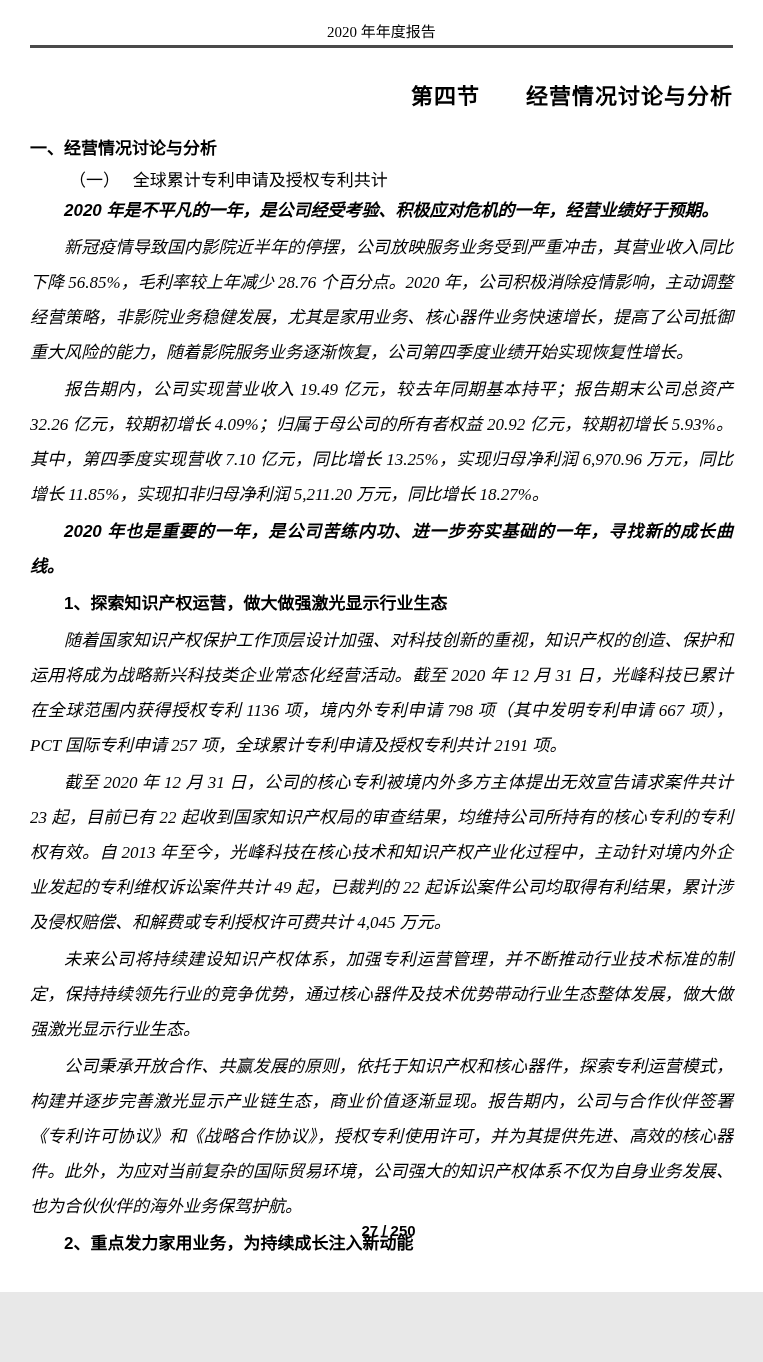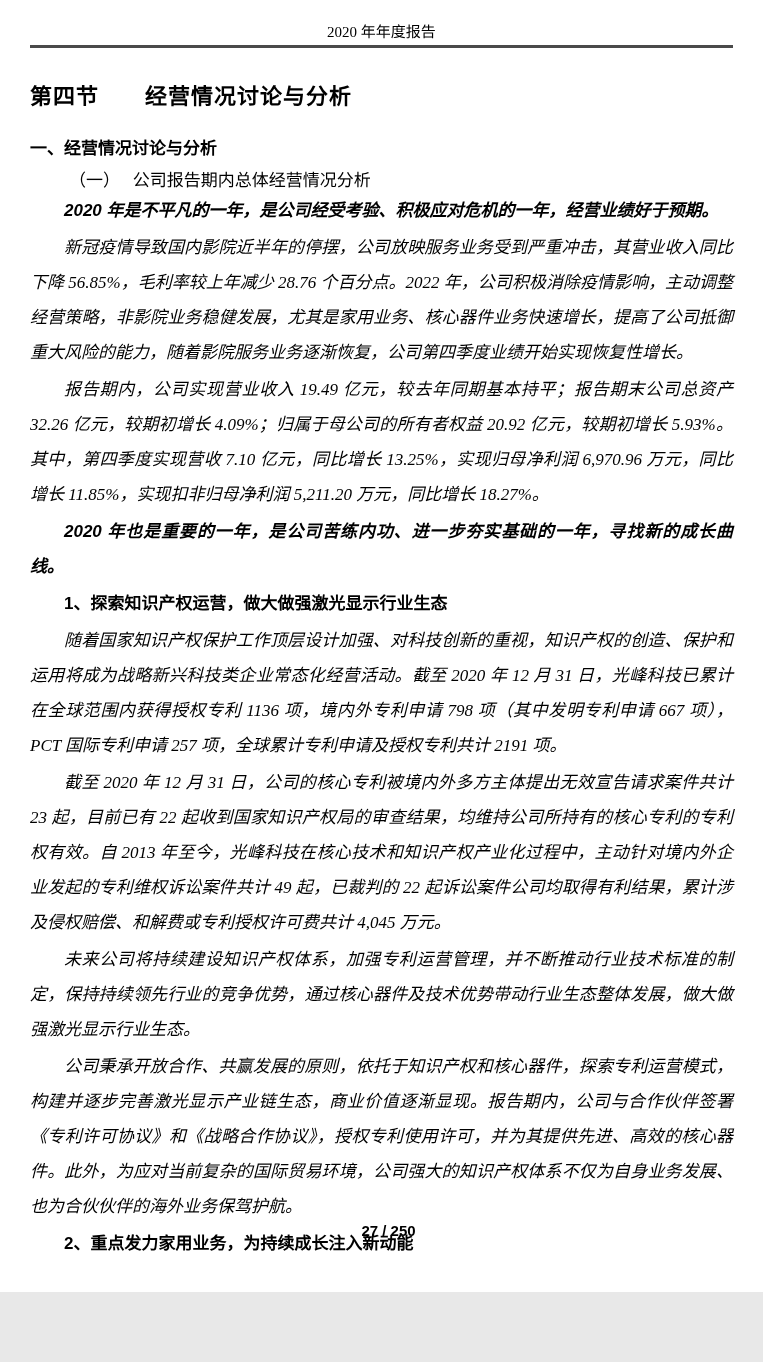--- a/index.html
+++ b/index.html
@@ -25,21 +25,21 @@
     font-family: "Liberation Serif", "DejaVu Serif", serif;
   }
   .header-rule {
     margin: 4px 30px 0 30px;
     height: 3px;
     background: #4a4a4a;
   }
   
   .chapter-title {
     margin-top: 30px;
-    text-align: left;
+    text-align: right;
     font-family: "Liberation Sans", "DejaVu Sans", sans-serif;
     font-weight: 700;
     font-size: 22px;
     letter-spacing: 1px;
   }
   
   .section-heading {
     margin-top: 27px;
     font-family: "Liberation Sans", "DejaVu Sans", sans-serif;
     font-weight: 700;
@@ -98,25 +98,25 @@
 
   <div class="running-header">2020 年年度报告</div>
   <div class="header-rule"></div>
 
   <h1 class="chapter-title margin-box">第四节　　经营情况讨论与分析</h1>
 
   <div class="margin-box content">
 
     <h2 class="section-heading">一、经营情况讨论与分析</h2>
 
-    <div class="subsection-heading">（一）　 公司报告期内总体经营情况分析</div>
+    <div class="subsection-heading">（一）　 全球累计专利申请及授权专利共计</div>
 
     <p class="para bold">2020 年是不平凡的一年，是公司经受考验、积极应对危机的一年，经营业绩好于预期。</p>
 
-    <p class="para">新冠疫情导致国内影院近半年的停摆，公司放映服务业务受到严重冲击，其营业收入同比下降 56.85%，毛利率较上年减少 28.76 个百分点。2022 年，公司积极消除疫情影响，主动调整经营策略，非影院业务稳健发展，尤其是家用业务、核心器件业务快速增长，提高了公司抵御重大风险的能力，随着影院服务业务逐渐恢复，公司第四季度业绩开始实现恢复性增长。</p>
+    <p class="para">新冠疫情导致国内影院近半年的停摆，公司放映服务业务受到严重冲击，其营业收入同比下降 56.85%，毛利率较上年减少 28.76 个百分点。2020 年，公司积极消除疫情影响，主动调整经营策略，非影院业务稳健发展，尤其是家用业务、核心器件业务快速增长，提高了公司抵御重大风险的能力，随着影院服务业务逐渐恢复，公司第四季度业绩开始实现恢复性增长。</p>
 
     <p class="para">报告期内，公司实现营业收入 19.49 亿元，较去年同期基本持平；报告期末公司总资产 32.26 亿元，较期初增长 4.09%；归属于母公司的所有者权益 20.92 亿元，较期初增长 5.93%。其中，第四季度实现营收 7.10 亿元，同比增长 13.25%，实现归母净利润 6,970.96 万元，同比增长 11.85%，实现扣非归母净利润 5,211.20 万元，同比增长 18.27%。</p>
 
     <p class="para bold">2020 年也是重要的一年，是公司苦练内功、进一步夯实基础的一年，寻找新的成长曲线。</p>
 
     <p class="subhead">1、探索知识产权运营，做大做强激光显示行业生态</p>
 
     <p class="para">随着国家知识产权保护工作顶层设计加强、对科技创新的重视，知识产权的创造、保护和运用将成为战略新兴科技类企业常态化经营活动。截至 2020 年 12 月 31 日，光峰科技已累计在全球范围内获得授权专利 1136 项，境内外专利申请 798 项（其中发明专利申请 667 项），PCT 国际专利申请 257 项，全球累计专利申请及授权专利共计 2191 项。</p>
 
     <p class="para">截至 2020 年 12 月 31 日，公司的核心专利被境内外多方主体提出无效宣告请求案件共计 23 起，目前已有 22 起收到国家知识产权局的审查结果，均维持公司所持有的核心专利的专利权有效。自 2013 年至今，光峰科技在核心技术和知识产权产业化过程中，主动针对境内外企业发起的专利维权诉讼案件共计 49 起，已裁判的 22 起诉讼案件公司均取得有利结果，累计涉及侵权赔偿、和解费或专利授权许可费共计 4,045 万元。</p>

